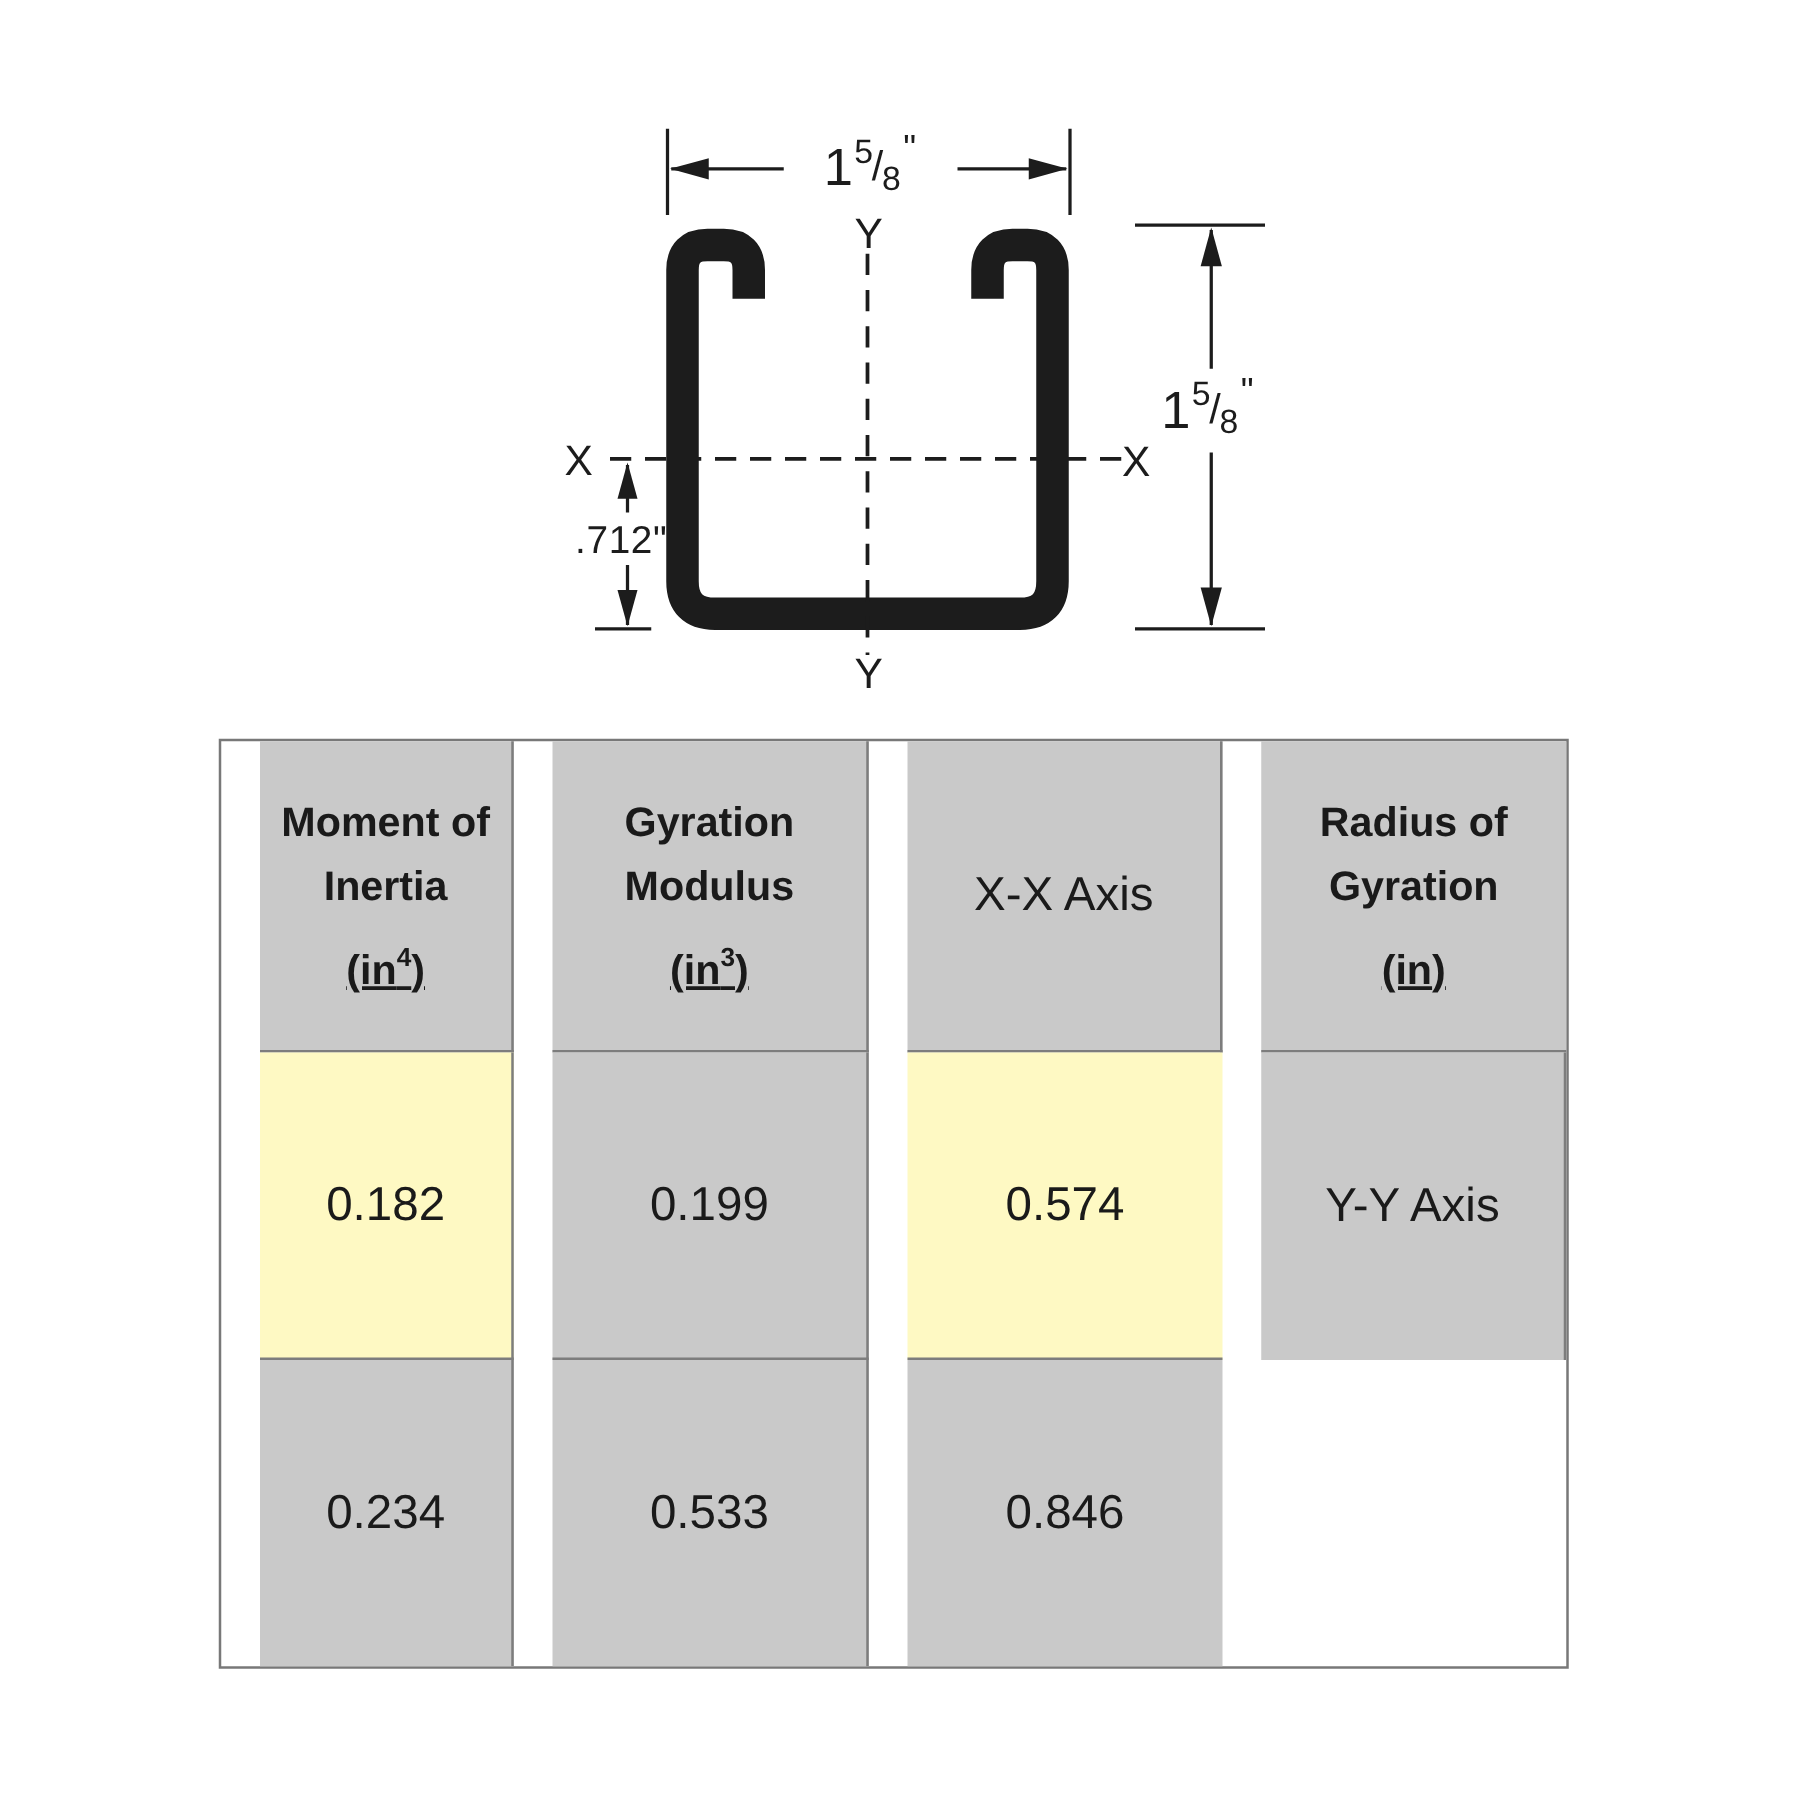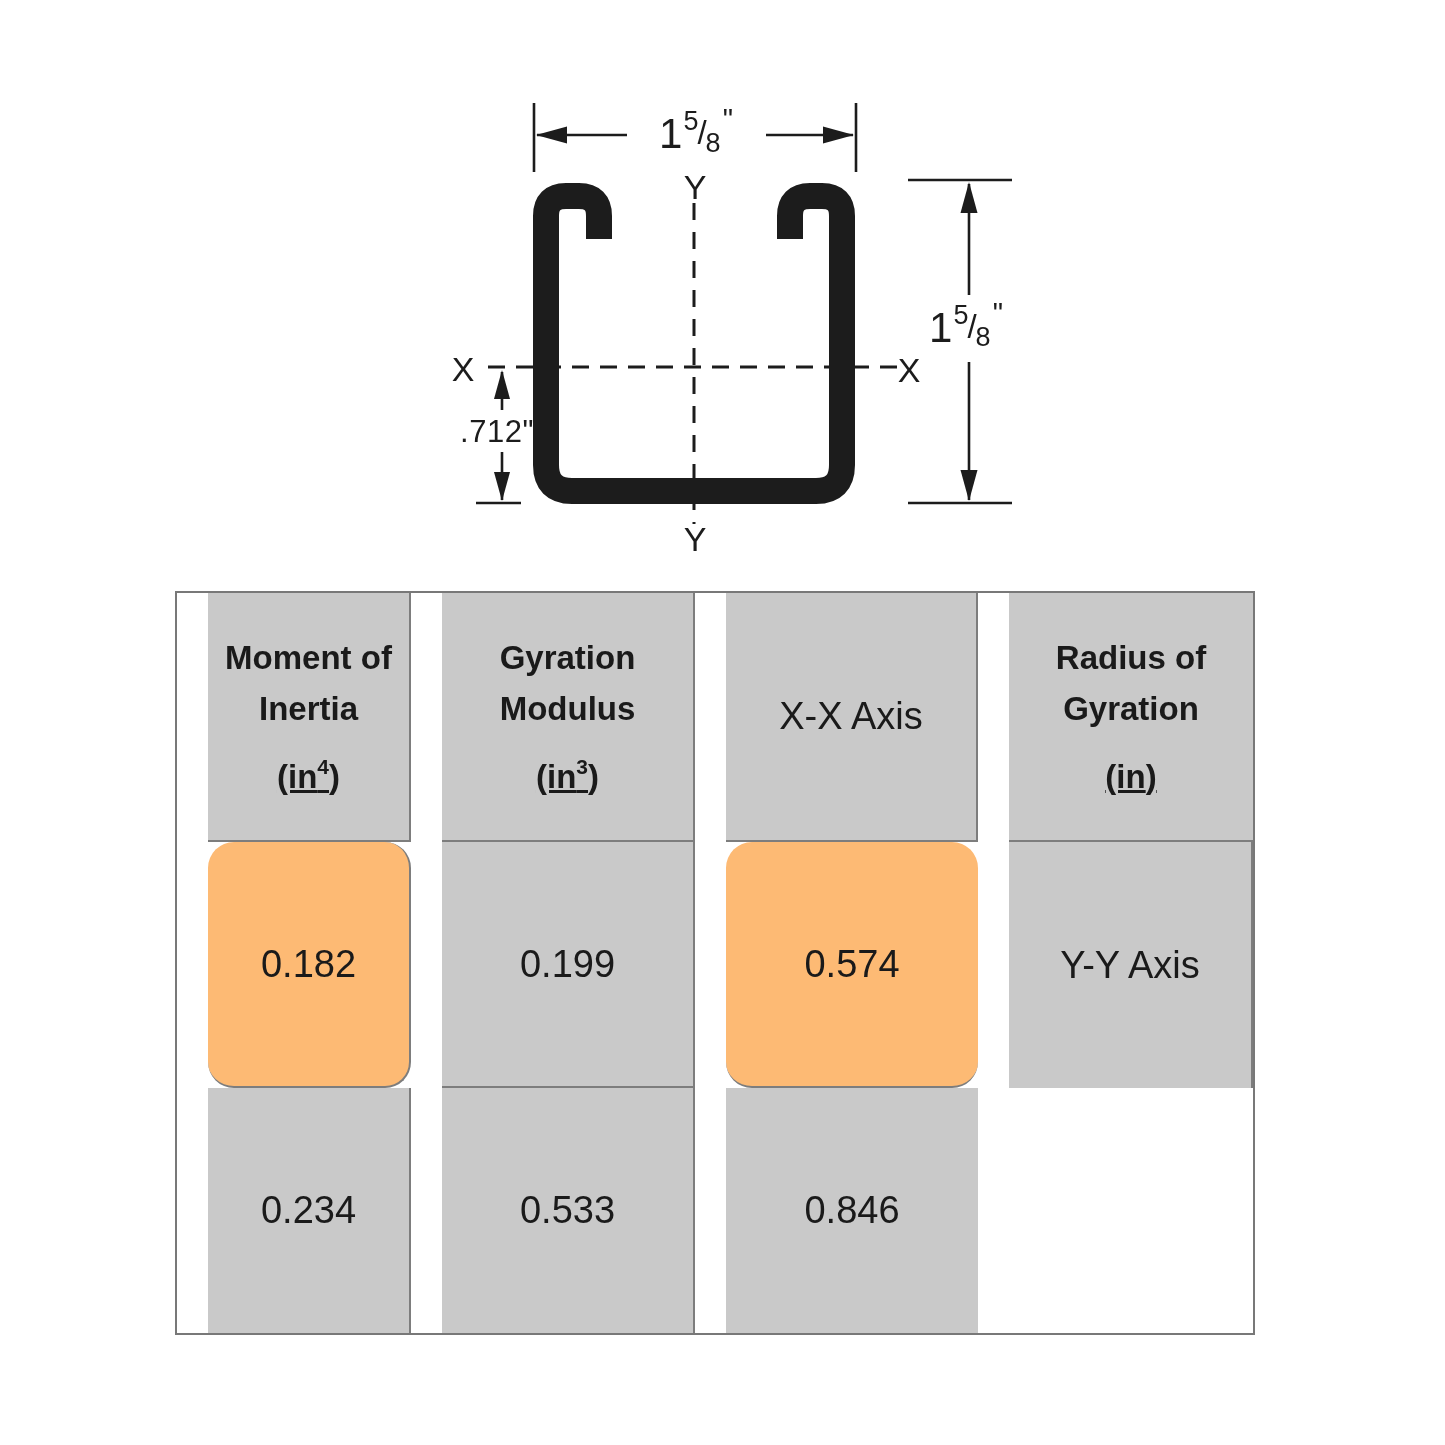--- a/index.html
+++ b/index.html
@@ -35,21 +35,21 @@
   .cell {
     border-right:2px solid #7d7d7d;
     border-bottom:2px solid #7d7d7d;
     display:flex; flex-direction:column; align-items:center; justify-content:center;
     text-align:center;
     margin-left:31px;
   }
   .cell.last-col { border-right:none; }
   .cell.last-row { border-bottom:none; }
   .gray  { background:#c9c9c9; }
-  .white { background:#fdba74;border-radius:26px; }
+  .white { background:#fef9c3; }
   .hcell { font-weight:bold; font-size:33px; }
   .hline { line-height:1; margin:9px 0; }
   .unit-line { margin-top:24px;text-decoration:underline; }
   .hcell sup { font-size:21px; position:relative; top:-2px; }
   .dcell { font-size:38px; }
 </style>
 </head>
 <body>
 
 <div class="page">

